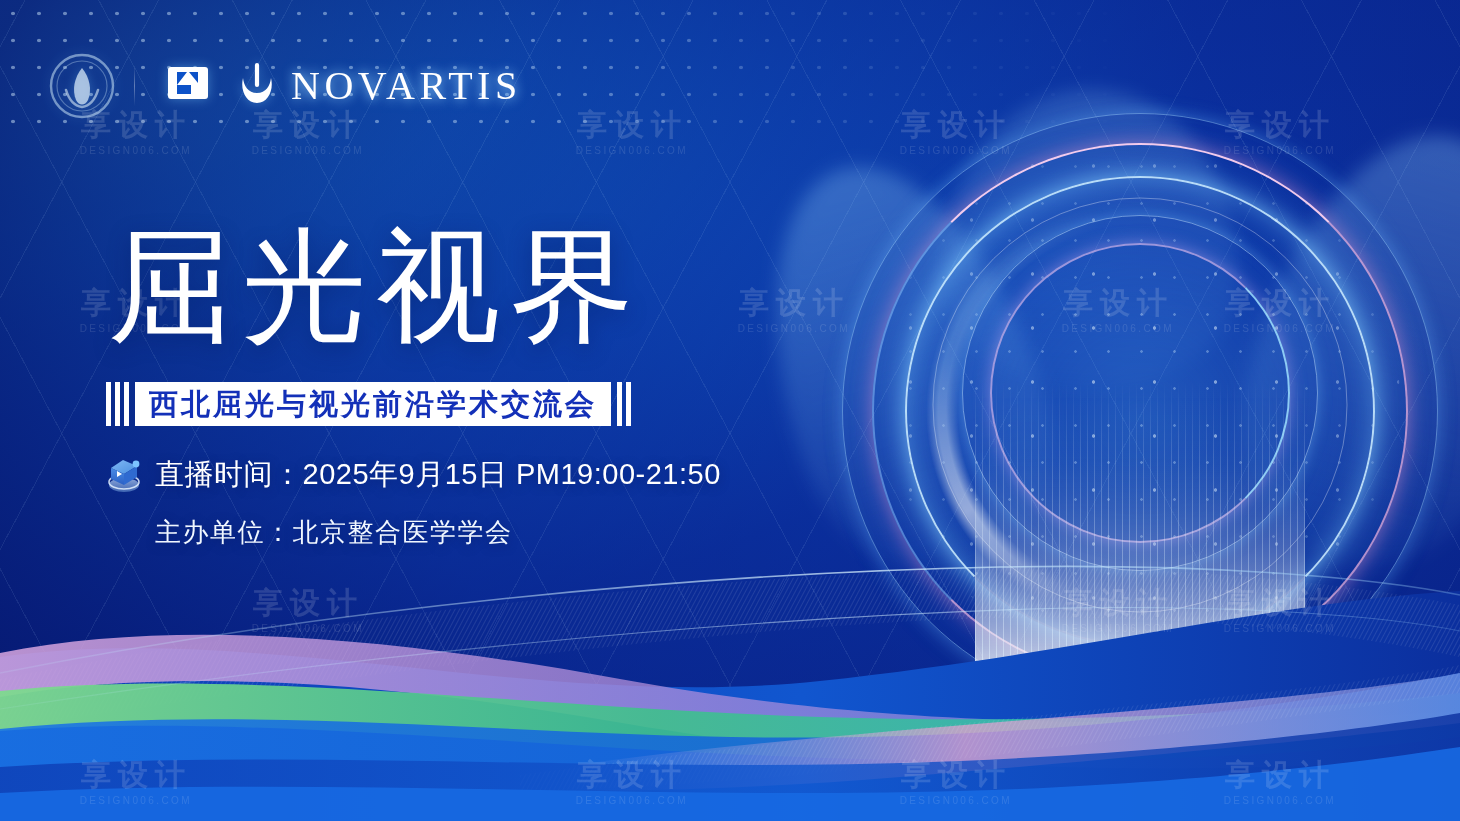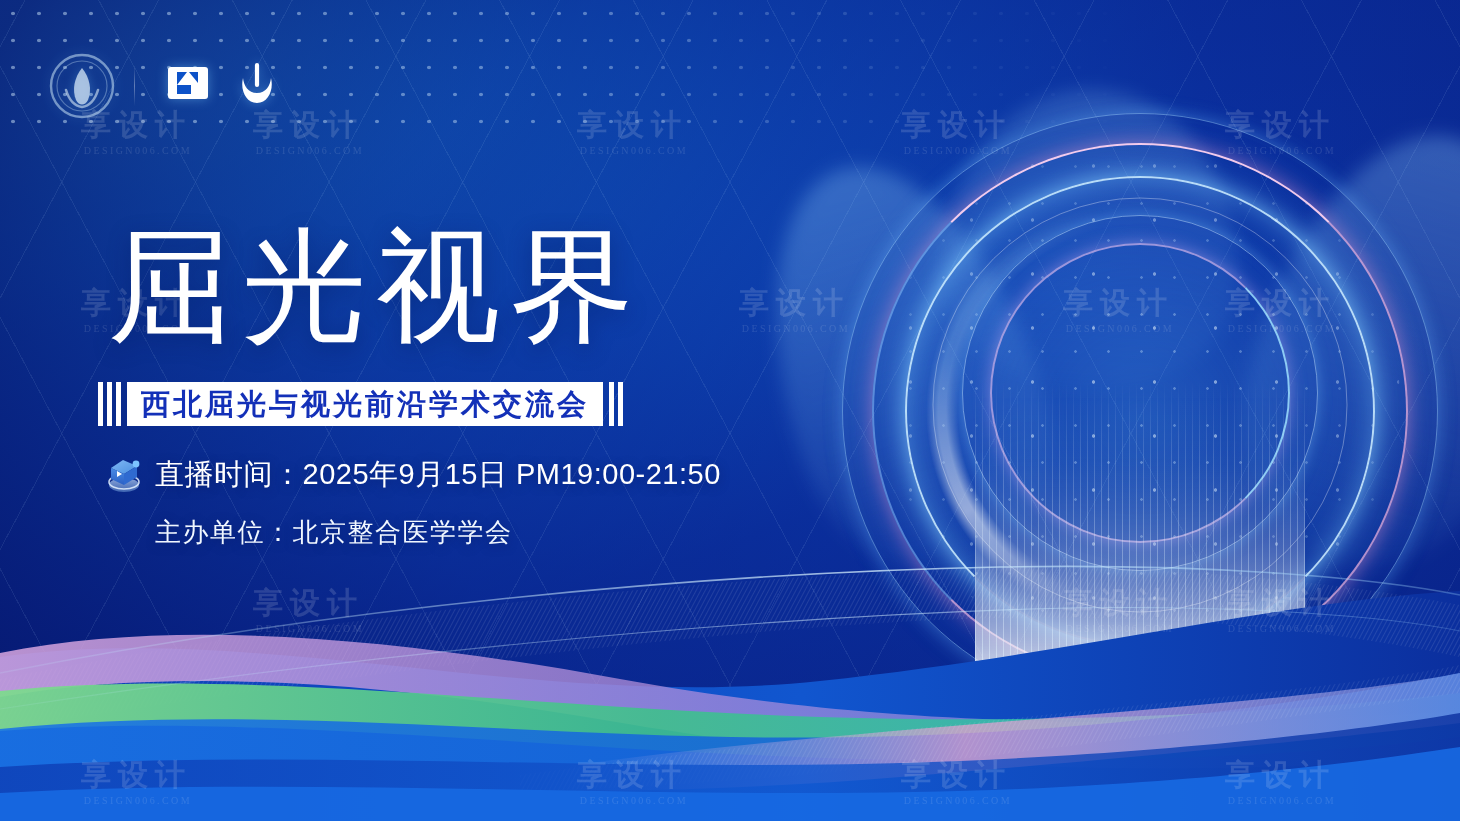--- a/index.html
+++ b/index.html
@@ -48,21 +48,21 @@
   
   .watermarks{position:absolute;inset:0;pointer-events:none;}
   .wm{
     position:absolute;
     text-align:right;
     color:rgba(255,255,255,.14);
     line-height:1;
     user-select:none;
   }
   .wm .wm-main{font-size:30px;letter-spacing:7px;font-weight:600;display:block;}
-  .wm .wm-sub{font-size:10px;letter-spacing:2.4px;display:block;margin-top:6px;color:rgba(255,255,255,.12);font-family:Liberation Serif, serif;}
+  .wm .wm-sub{font-size:10px;letter-spacing:2.4px;display:block;margin-top:6px;color:rgba(255,255,255,.12);}
 
   
   .logo-bar{
     position:absolute;left:46px;top:44px;
     display:flex;align-items:center;gap:0;
     height:84px;
   }
   .logo{display:flex;align-items:center;filter:drop-shadow(0 0 6px rgba(120,200,255,.45));}
 
   .logo-emblem{width:72px;height:72px;position:relative;opacity:.92;}
@@ -212,21 +212,21 @@
 
   .main-title{
     position:absolute;left:108px;top:224px;
     font-size:124px;line-height:1;font-weight:400;
     letter-spacing:10px;color:#ffffff;
     text-shadow:0 6px 22px rgba(3,22,90,.45);
     white-space:nowrap;
   }
 
   .subtitle-bar{
-    position:absolute;left:98px;top:382px;
+    position:absolute;left:106px;top:382px;
     display:flex;align-items:stretch;height:44px;
   }
   .bar-ticks{display:flex;gap:4px;align-items:stretch;padding:0 0 0 0;}
   .bar-ticks i{display:block;width:5px;background:#ffffff;}
   .subtitle-plate{
     background:#ffffff;
     display:flex;align-items:center;
     padding:0 14px;margin-left:6px;
   }
   .subtitle-text{
@@ -438,20 +438,21 @@
       </div>
     </div>
 
     <div class="logo logo-novartis">
       <div class="nv-mark">
         <svg viewBox="0 0 40 48" width="40" height="48" xmlns="http://www.w3.org/2000/svg">
           <path d="M20 3 C20 12 20 18 20 23" stroke="#ffffff" stroke-width="4.2" stroke-linecap="round" fill="none"></path>
           <path d="M6 16 C3 28 9 41 20 41 C31 41 37 28 34 16 C33 24 29 31 20 31 C11 31 7 24 6 16 Z" fill="#ffffff"></path>
         </svg>
       </div>
+      <div class="nv-word">NOVARTIS</div>
     </div>
 
   </div>
 
   <div class="content">
 
     <div class="main-title">屈光视界</div>
 
     <div class="subtitle-bar">
       <div class="bar-ticks left">

